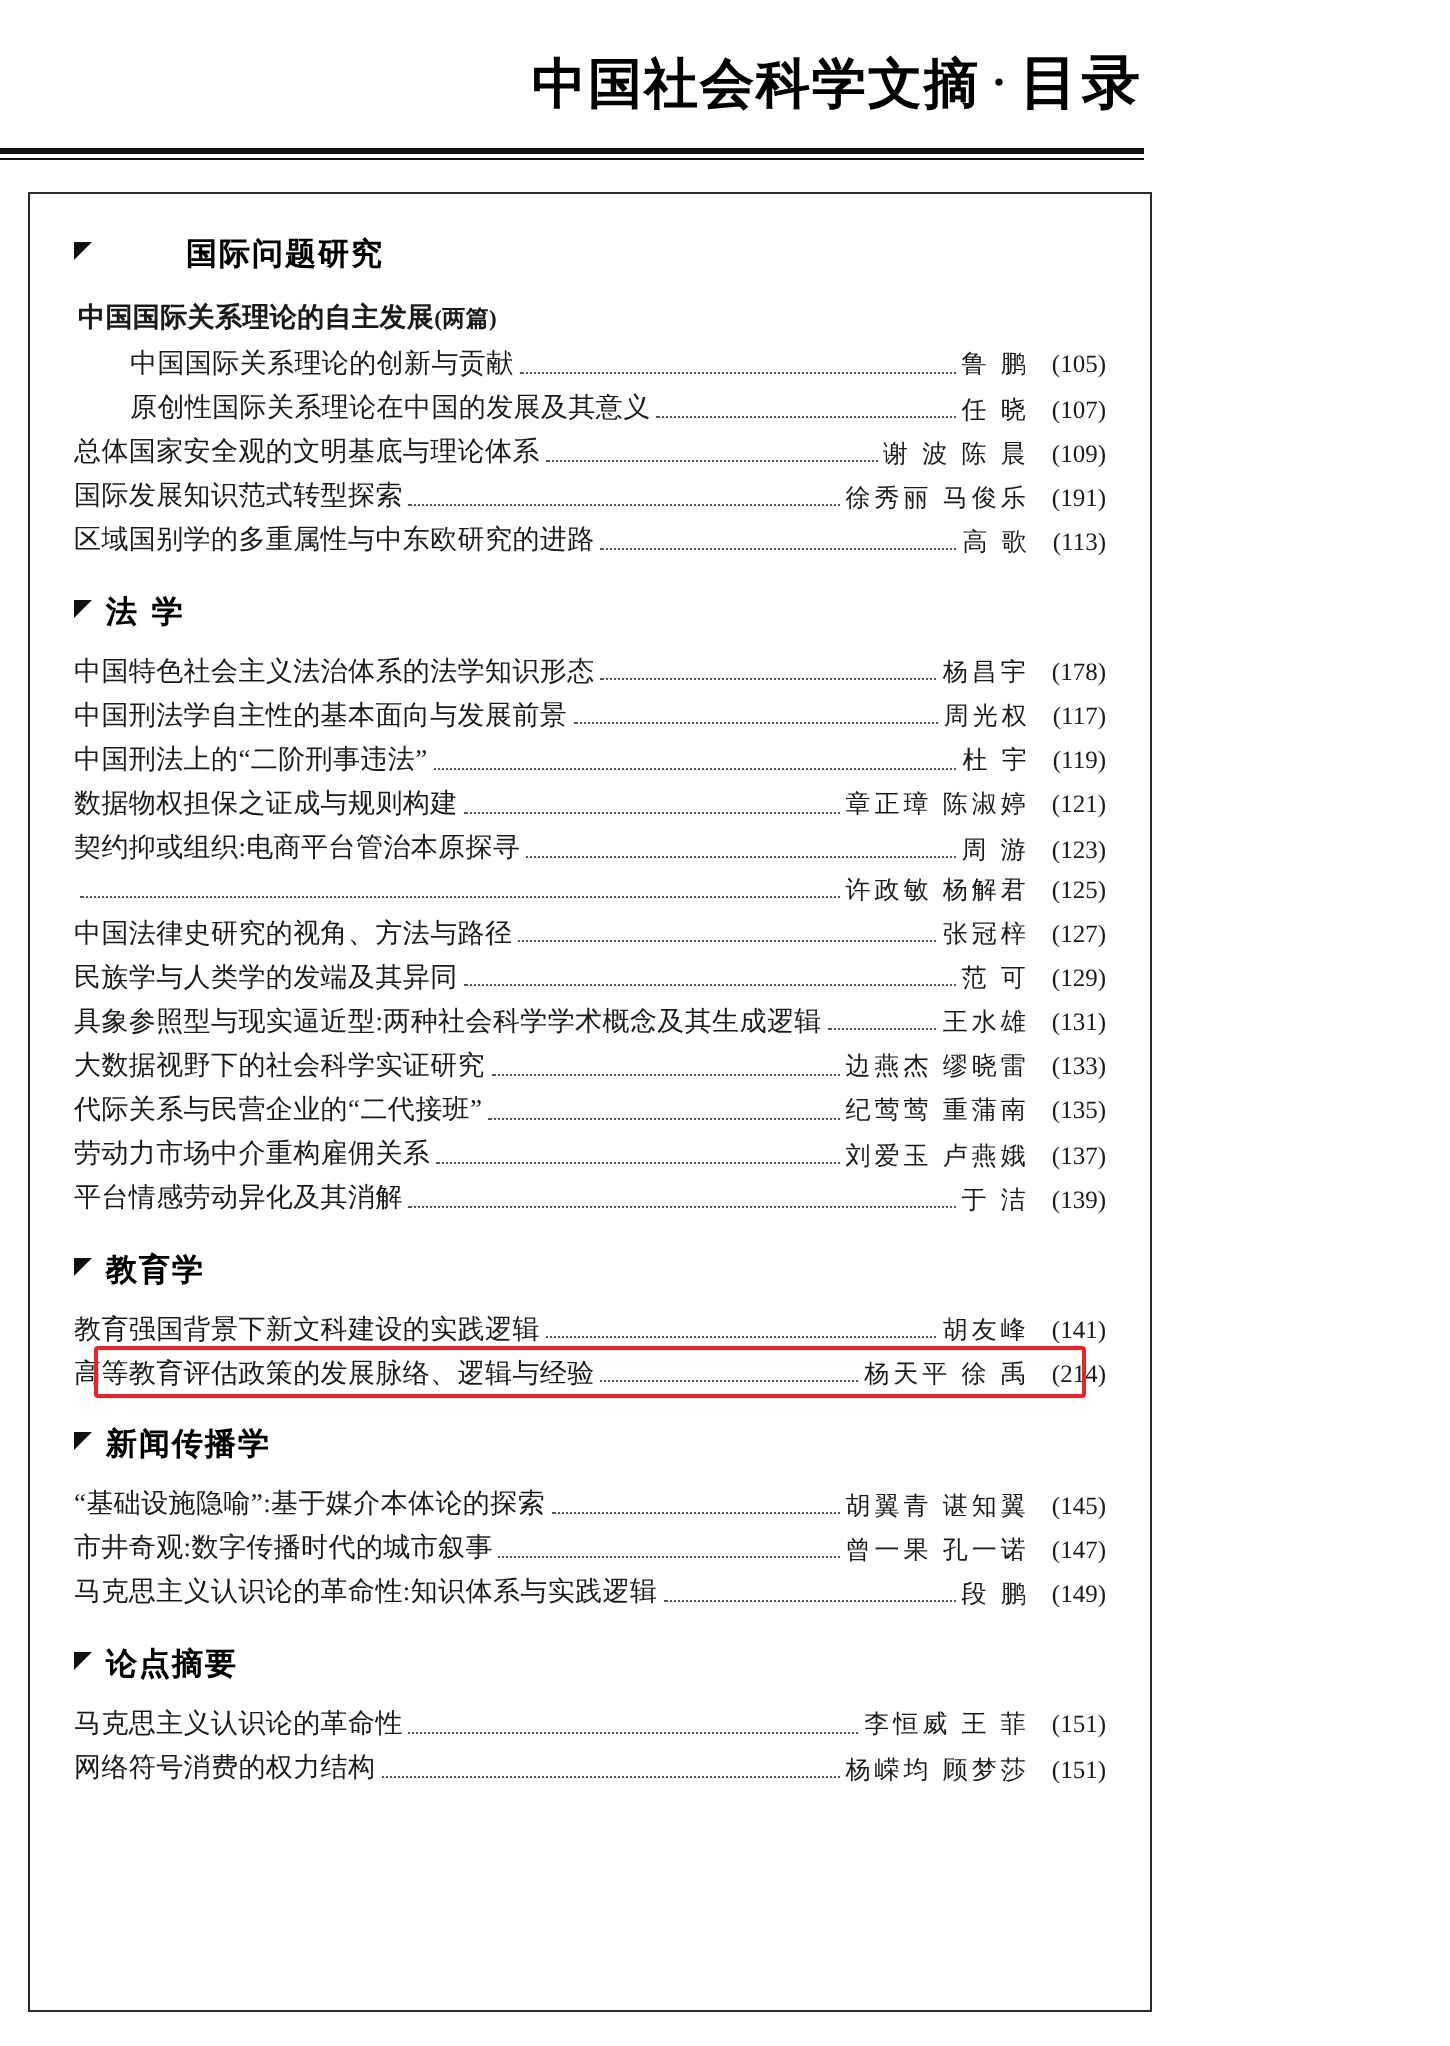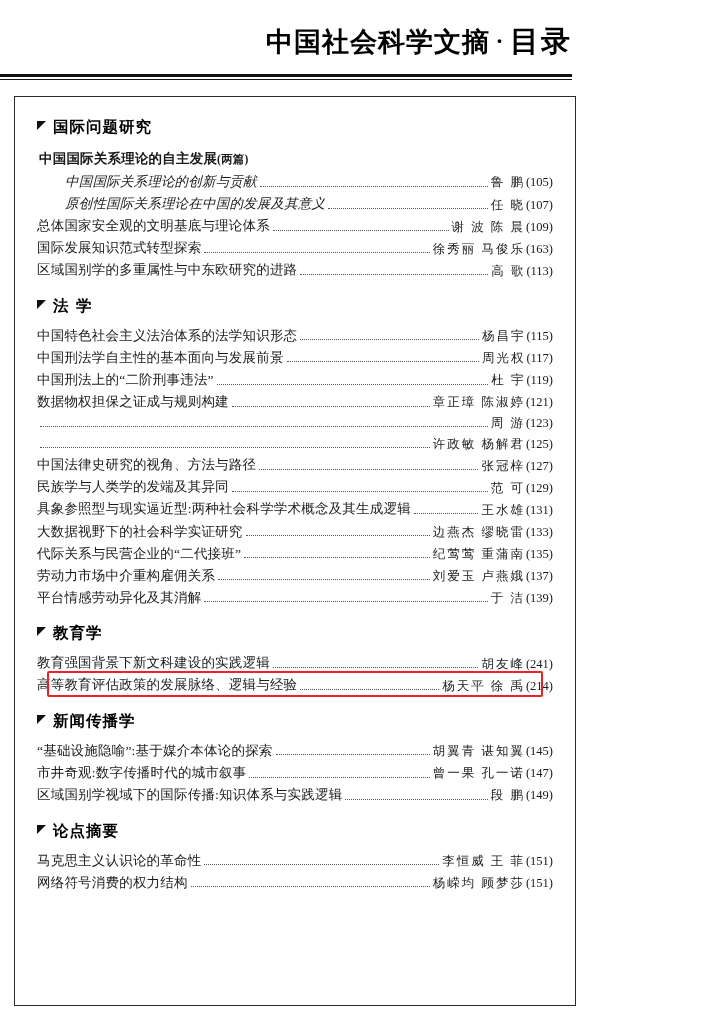--- a/index.html
+++ b/index.html
@@ -66,21 +66,21 @@
     padding: 18px 22px 0 22px;
     overflow: hidden;
   }
   
   .section-head {
     display: flex;
     align-items: center;
     margin: 16px 0 9px 0;
     font-family: "DejaVu Sans", "Liberation Sans", sans-serif;
   }
-  .section-head:first-child { margin-top: 2px; }
+  .section-head:first-child { margin-top: 2px; gap: 40px; }
   .tri {
     width: 0; height: 0;
     border-left: 9px solid #111;
     border-bottom: 9px solid transparent;
     margin-right: 7px;
     position: relative;
     top: -2px;
   }
   .section-title {
     font-size: 15.5px;
@@ -101,21 +101,21 @@
   }
   
   .entry {
     display: flex;
     align-items: flex-end;
     font-size: 13.5px;
     line-height: 1.45;
     margin: 2.5px 0;
     white-space: nowrap;
   }
-  .entry.indent .e-title { padding-left: 28px; font-style: italic; }
+  .entry.indent .e-title { padding-left: 28px; }
   .e-title {
     flex: 0 0 auto;
     letter-spacing: 0.2px;
   }
   .e-dots {
     flex: 1 1 auto;
     border-bottom: 1px dotted #555;
     margin: 0 3px 5px 3px;
     height: 1px;
     min-width: 10px;
@@ -123,21 +123,21 @@
   .e-authors {
     flex: 0 0 auto;
     font-size: 12.5px;
     letter-spacing: 2px;
     text-align: right;
   }
   .e-page {
     flex: 0 0 auto;
     font-size: 12.5px;
     font-family: "Liberation Serif", serif;
-    margin-left: 1px;
+    margin-left: 11px;
   }
   
   .highlight-box {
     position: absolute;
     border: 2.2px solid #e8232a;
     border-radius: 2px;
     left: 10px;
     right: 10px;
     height: 26px;
     box-sizing: border-box;
@@ -186,41 +186,41 @@
           <span class="e-dots"></span>
           <span class="e-authors">谢  波  陈  晨</span>
           <span class="e-page">(109)</span>
         </div>
       </div>
       <div class="entry-wrap">
         <div class="entry">
           <span class="e-title">国际发展知识范式转型探索</span>
           <span class="e-dots"></span>
           <span class="e-authors">徐秀丽  马俊乐</span>
-          <span class="e-page">(163)</span>
+          <span class="e-page">(191)</span>
         </div>
       </div>
       <div class="entry-wrap">
         <div class="entry">
           <span class="e-title">区域国别学的多重属性与中东欧研究的进路</span>
           <span class="e-dots"></span>
           <span class="e-authors">高  歌</span>
           <span class="e-page">(113)</span>
         </div>
       </div>
       <div class="section-head">
         <span class="tri"></span>
         <span class="section-title">法  学</span>
       </div>
       <div class="entry-wrap">
         <div class="entry">
           <span class="e-title">中国特色社会主义法治体系的法学知识形态</span>
           <span class="e-dots"></span>
           <span class="e-authors">杨昌宇</span>
-          <span class="e-page">(115)</span>
+          <span class="e-page">(178)</span>
         </div>
       </div>
       <div class="entry-wrap">
         <div class="entry">
           <span class="e-title">中国刑法学自主性的基本面向与发展前景</span>
           <span class="e-dots"></span>
           <span class="e-authors">周光权</span>
           <span class="e-page">(117)</span>
         </div>
       </div>
@@ -235,20 +235,21 @@
       <div class="entry-wrap">
         <div class="entry">
           <span class="e-title">数据物权担保之证成与规则构建</span>
           <span class="e-dots"></span>
           <span class="e-authors">章正璋  陈淑婷</span>
           <span class="e-page">(121)</span>
         </div>
       </div>
       <div class="entry-wrap">
         <div class="entry">
+          <span class="e-title">契约抑或组织:电商平台管治本原探寻</span>
           <span class="e-dots"></span>
           <span class="e-authors">周  游</span>
           <span class="e-page">(123)</span>
         </div>
       </div>
       <div class="entry-wrap">
         <div class="entry">
           <span class="e-dots"></span>
           <span class="e-authors">许政敏  杨解君</span>
           <span class="e-page">(125)</span>
@@ -312,21 +313,21 @@
       </div>
       <div class="section-head">
         <span class="tri"></span>
         <span class="section-title">教育学</span>
       </div>
       <div class="entry-wrap">
         <div class="entry">
           <span class="e-title">教育强国背景下新文科建设的实践逻辑</span>
           <span class="e-dots"></span>
           <span class="e-authors">胡友峰</span>
-          <span class="e-page">(241)</span>
+          <span class="e-page">(141)</span>
         </div>
       </div>
       <div class="entry-wrap">
         <div class="entry">
           <span class="e-title">高等教育评估政策的发展脉络、逻辑与经验</span>
           <span class="e-dots"></span>
           <span class="e-authors">杨天平  徐  禹</span>
           <span class="e-page">(214)</span>
         </div>
         <div class="highlight-box" style="border-color: rgb(232, 35, 42); top: -4px;"></div>
@@ -346,21 +347,21 @@
       <div class="entry-wrap">
         <div class="entry">
           <span class="e-title">市井奇观:数字传播时代的城市叙事</span>
           <span class="e-dots"></span>
           <span class="e-authors">曾一果  孔一诺</span>
           <span class="e-page">(147)</span>
         </div>
       </div>
       <div class="entry-wrap">
         <div class="entry">
-          <span class="e-title">区域国别学视域下的国际传播:知识体系与实践逻辑</span>
+          <span class="e-title">马克思主义认识论的革命性:知识体系与实践逻辑</span>
           <span class="e-dots"></span>
           <span class="e-authors">段  鹏</span>
           <span class="e-page">(149)</span>
         </div>
       </div>
       <div class="section-head">
         <span class="tri"></span>
         <span class="section-title">论点摘要</span>
       </div>
       <div class="entry-wrap">

